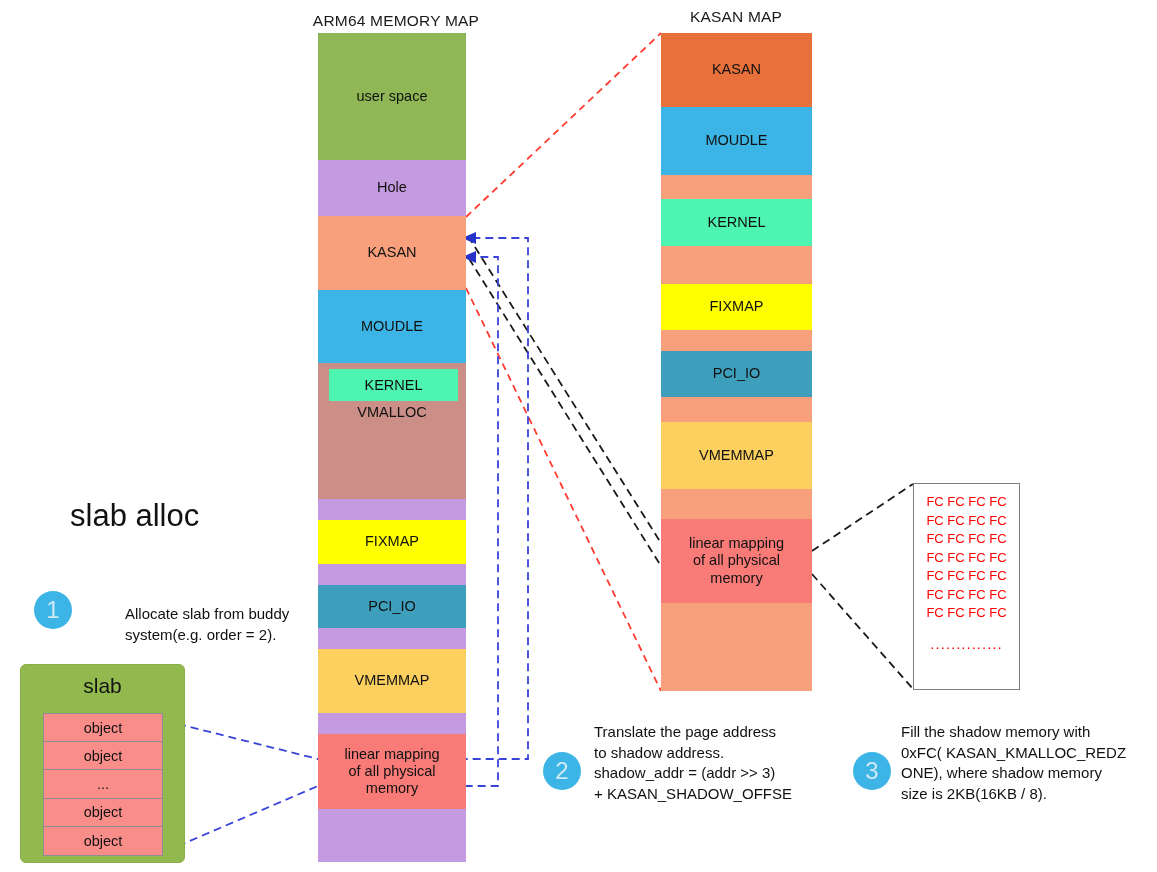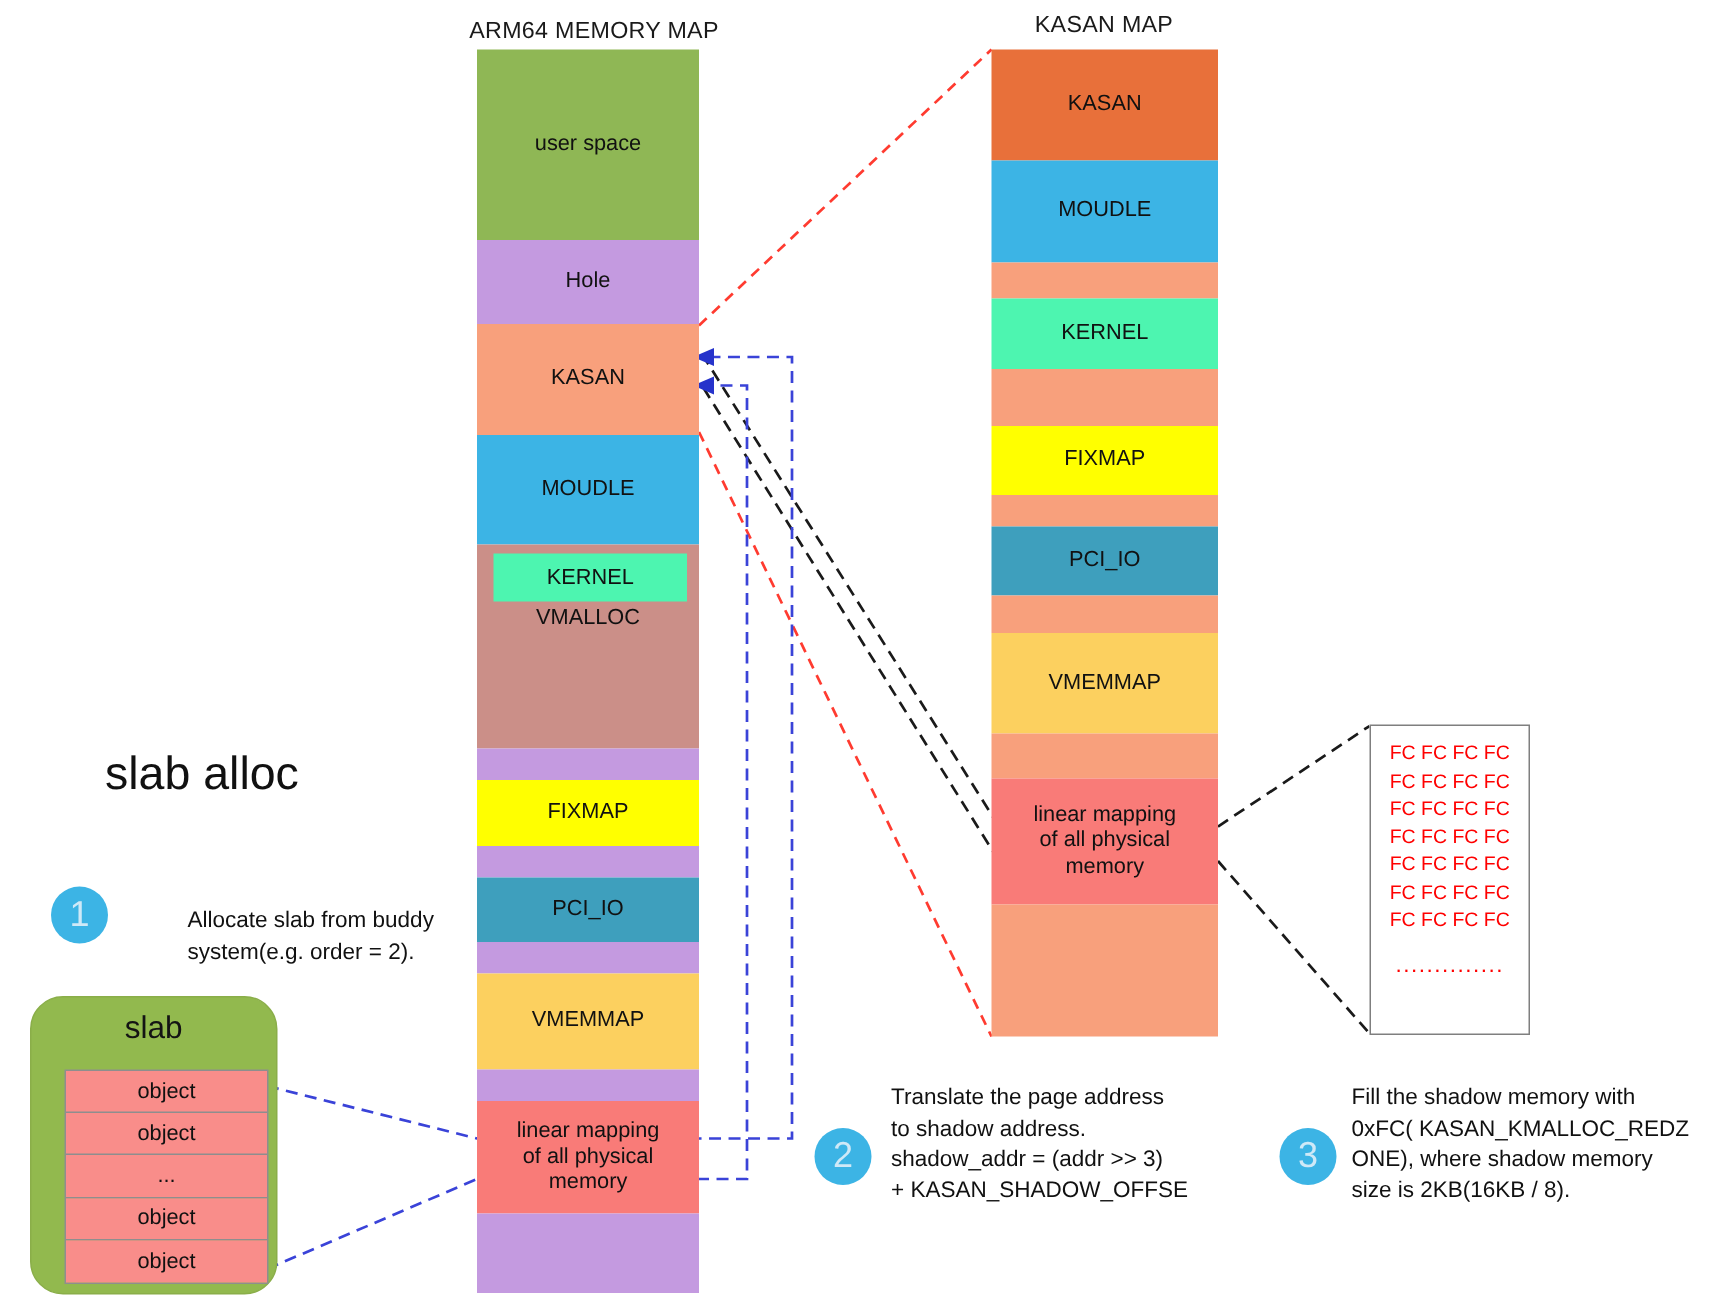--- a/index.html
+++ b/index.html
@@ -24,21 +24,21 @@
   }
   .kernel-inner{
     position:absolute;background:#4df5b0;
     display:flex;align-items:center;justify-content:center;
     font-size:14.5px;color:#111;box-sizing:border-box;
   }
   .band-multiline{flex-direction:column;}
   
   .slab-box{
     position:absolute;background:#92b94e;border:1px solid #8aae49;
-    border-radius:22px;box-sizing:border-box;
+    border-radius:6px;box-sizing:border-box;
   }
   .slab-title{
     position:absolute;left:0;width:100%;text-align:center;
     font-size:21px;color:#141414;
   }
   .obj-stack{position:absolute;border:1px solid #8e8e8e;box-sizing:border-box;}
   .obj-cell{
     position:relative;background:#f98d8a;border-bottom:1px solid #8e8e8e;
     box-sizing:border-box;display:flex;align-items:center;justify-content:center;
     font-size:14.5px;color:#111;
@@ -166,21 +166,21 @@
     <div class="band band-multiline" style="top: 519px; height: 84px; background: rgb(249, 123, 120);">
       <span>linear mapping</span>
       <span>of all physical</span>
       <span>memory</span>
     </div>
     <div class="band" style="top: 603px; height: 88px; background: rgb(248, 160, 124);"></div>
   </div>
 
 <div class="slab-box" style="left:20px;top:664px;width:165px;height:199px;">
   <div class="slab-title" style="top:9px;">slab</div>
-  <div class="obj-stack" id="obj-stack" style="left:22px;top:48px;width:136px;height:143px;">
+  <div class="obj-stack" id="obj-stack" style="left:22px;top:48px;width:120px;height:143px;">
       <div class="obj-cell" style="height: 20%; background: rgb(249, 141, 138);">object</div>
       <div class="obj-cell" style="height: 20%; background: rgb(249, 141, 138);">object</div>
       <div class="obj-cell" style="height: 20%; background: rgb(249, 141, 138);">...</div>
       <div class="obj-cell" style="height: 20%; background: rgb(249, 141, 138);">object</div>
       <div class="obj-cell" style="height: 20%; background: rgb(249, 141, 138);">object</div>
     </div>
 </div>
 
 <div class="fc-box" style="left:913px;top:483px;width:107px;height:207px;">
   <div id="fc-rows" style="padding-top:9px;">

